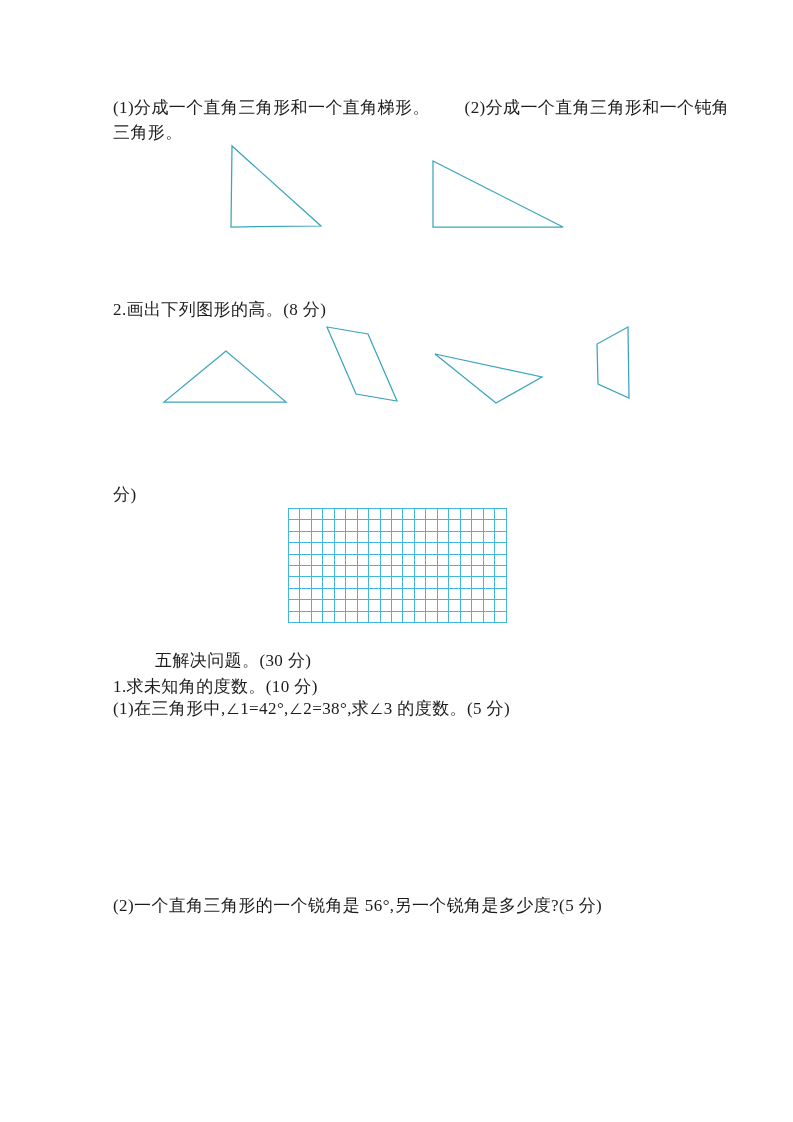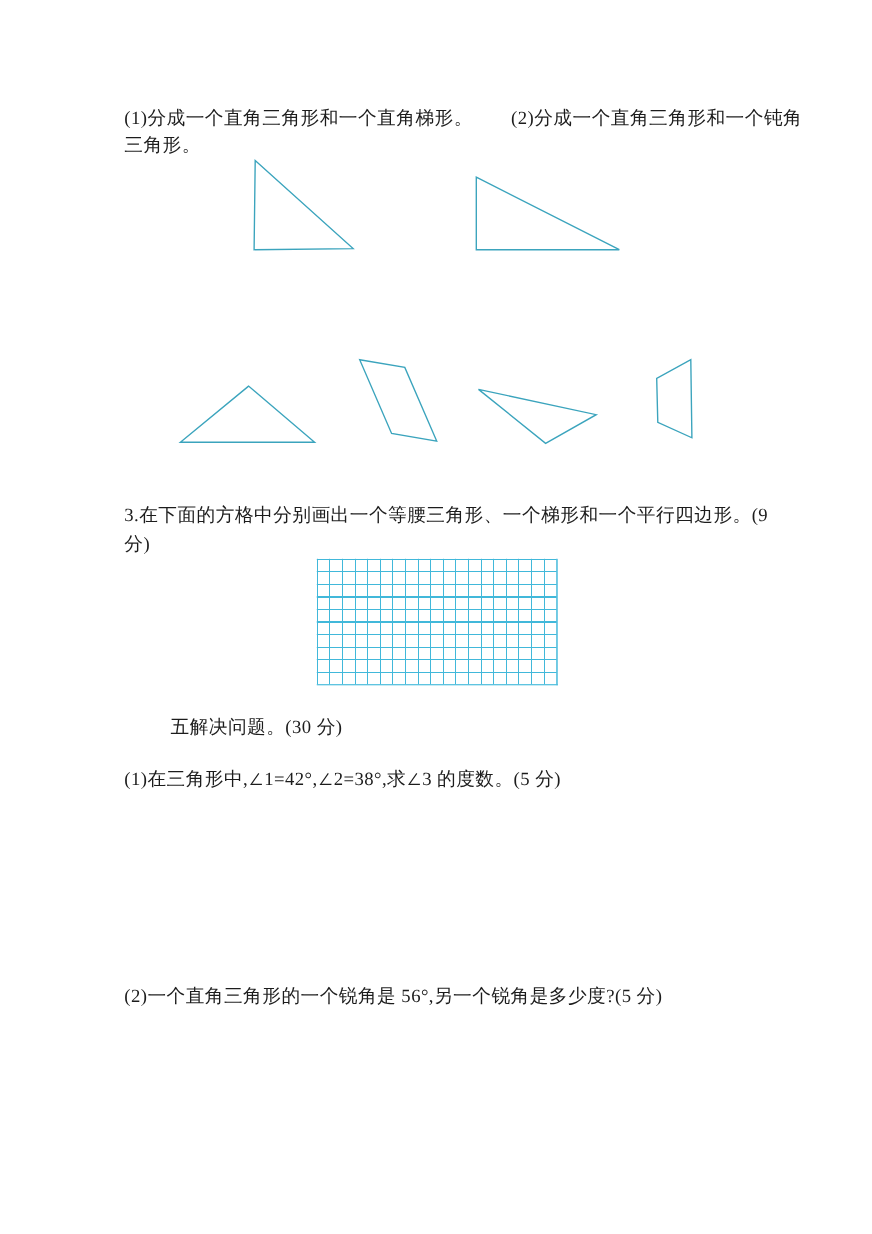--- a/index.html
+++ b/index.html
@@ -54,27 +54,28 @@
   }
 </style>
 </head>
 <body>
 
 <div id="page">
 
   <div class="txt" style="left:113px; top:97px;">(1)分成一个直角三角形和一个直角梯形。　　(2)分成一个直角三角形和一个钝角</div>
   <div class="txt" style="left:113px; top:123px;font-family:Liberation Mono, monospace;">三角形。</div>
 
+  <div class="txt" style="left:113px; top:299px;">2.画出下列图形的高。(8 分)</div>
 
-  <div class="txt" style="left:113px; top:458px;">3.在下面的方格中分别画出一个等腰三角形、一个梯形和一个平行四边形。(9</div>
   <div class="txt" style="left:113px; top:484px;">分)</div>
 
   <div id="grid" style="width: 217.55px; height: 114px;"></div>
 
   <div class="txt" style="left:113px; top:650px;margin-left:42px;">五解决问题。(30 分)</div>
+  <div class="txt" style="left:113px; top:676px;">1.求未知角的度数。(10 分)</div>
   <div class="txt" style="left:113px; top:698px;">(1)在三角形中,∠1=42°,∠2=38°,求∠3 的度数。(5 分)</div>
   <div class="txt" style="left:113px; top:895px;">(2)一个直角三角形的一个锐角是 56°,另一个锐角是多少度?(5 分)</div>
 
   <svg id="fig-layer" width="793" height="1122" viewBox="0 0 793 1122">
     <polygon class="shape" points="232,146 231,227 321,226"></polygon>
     <polygon class="shape" points="433,161 433,227 563,227"></polygon>
     <polygon class="shape" points="226,351 164,402 286,402"></polygon>
     <polygon class="shape" points="327,327 368,334 397,401 356,394"></polygon>
     <polygon class="shape" points="435,354 542,377 496,403"></polygon>
     <polygon class="shape" points="628,327 629,398 598,384 597,344"></polygon>

